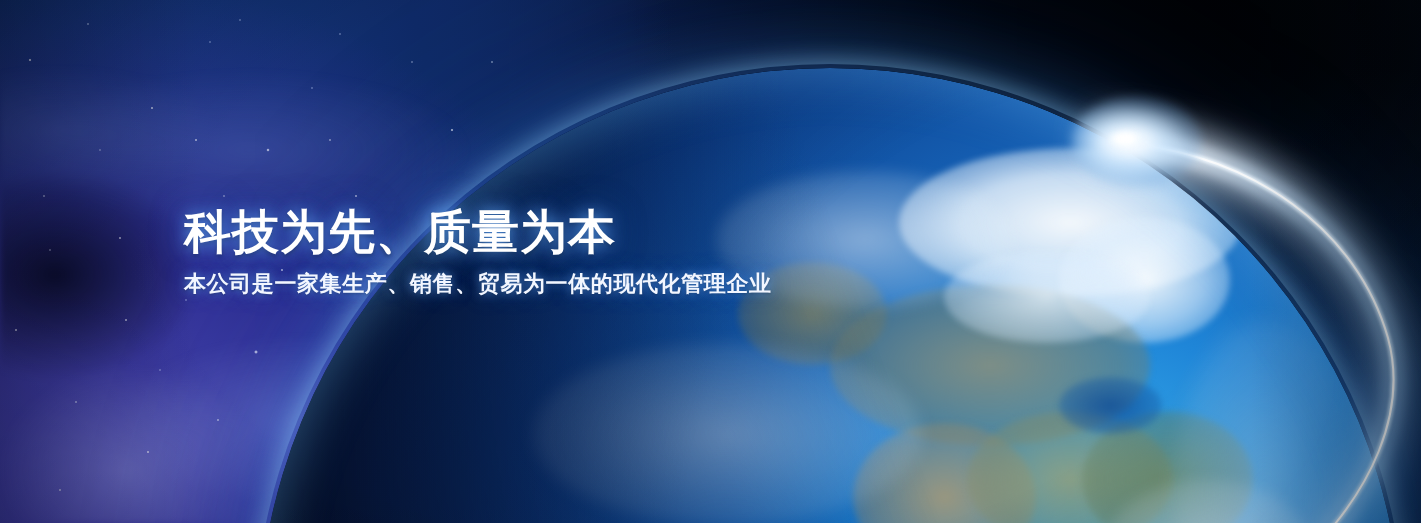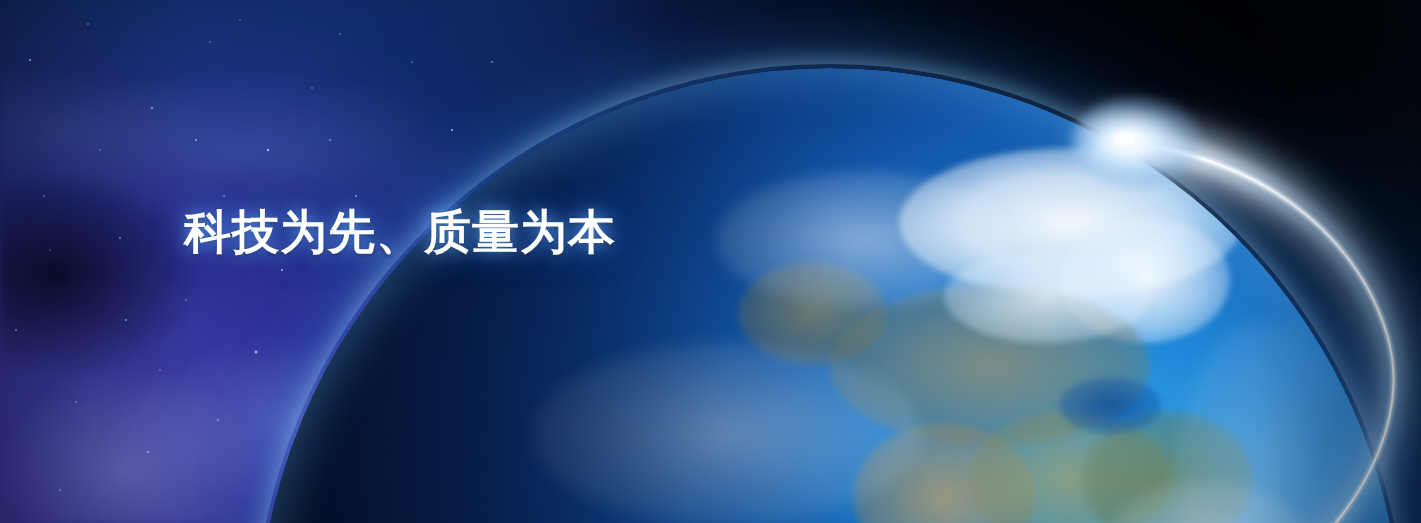--- a/index.html
+++ b/index.html
@@ -207,15 +207,16 @@
     <path d="M72,82 C215,92 318,172 348,278 C368,352 332,432 262,500" fill="none" stroke="#ffffff" stroke-width="2" stroke-linecap="round" opacity="0.9"></path>
   </svg>
 
   <div id="comet-head"></div>
   <div id="comet-core"></div>
 
   <div class="layer" id="vignette"></div>
 
   <div id="copy">
     <h1 id="headline">科技为先、质量为本</h1>
+    <p id="subhead">本公司是一家集生产、销售、贸易为一体的现代化管理企业</p>
   </div>
 
 </div>
 
 </body></html>

